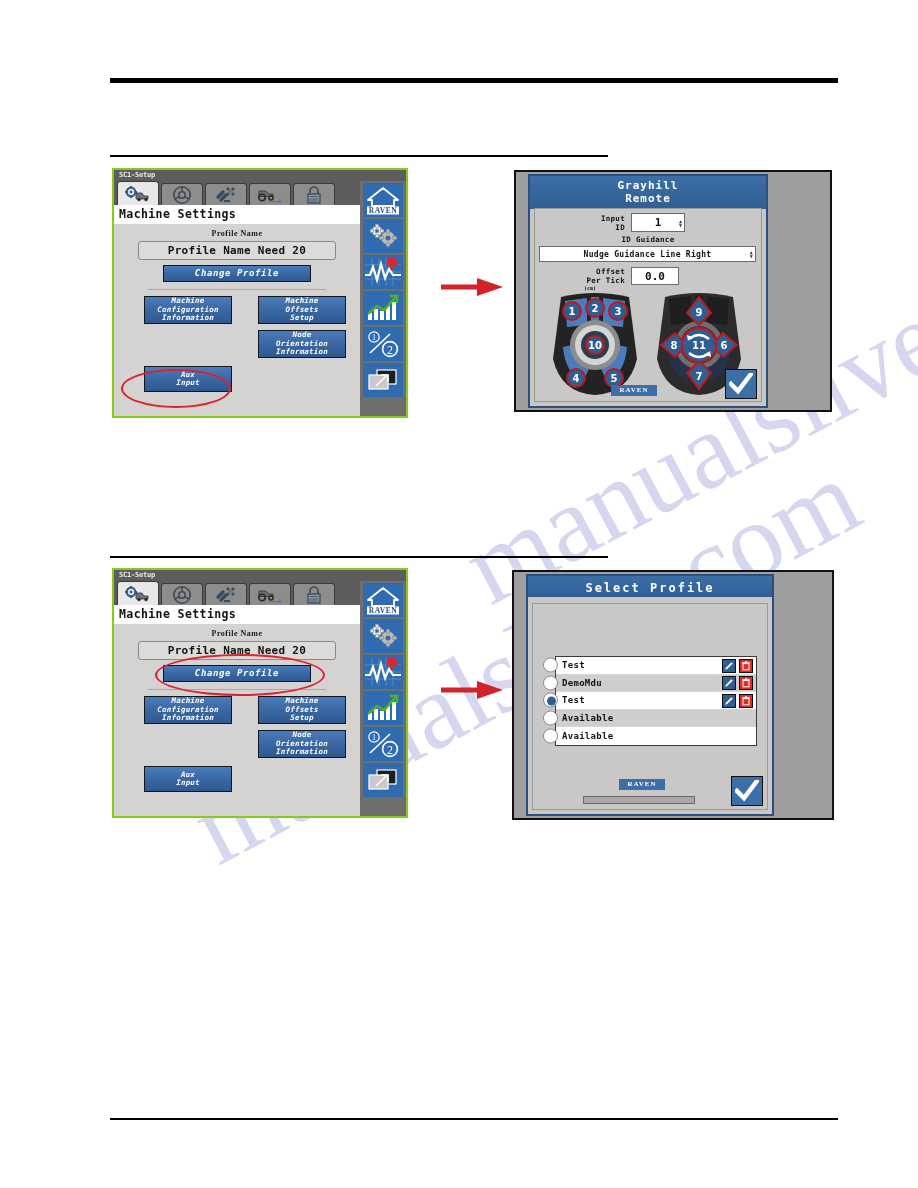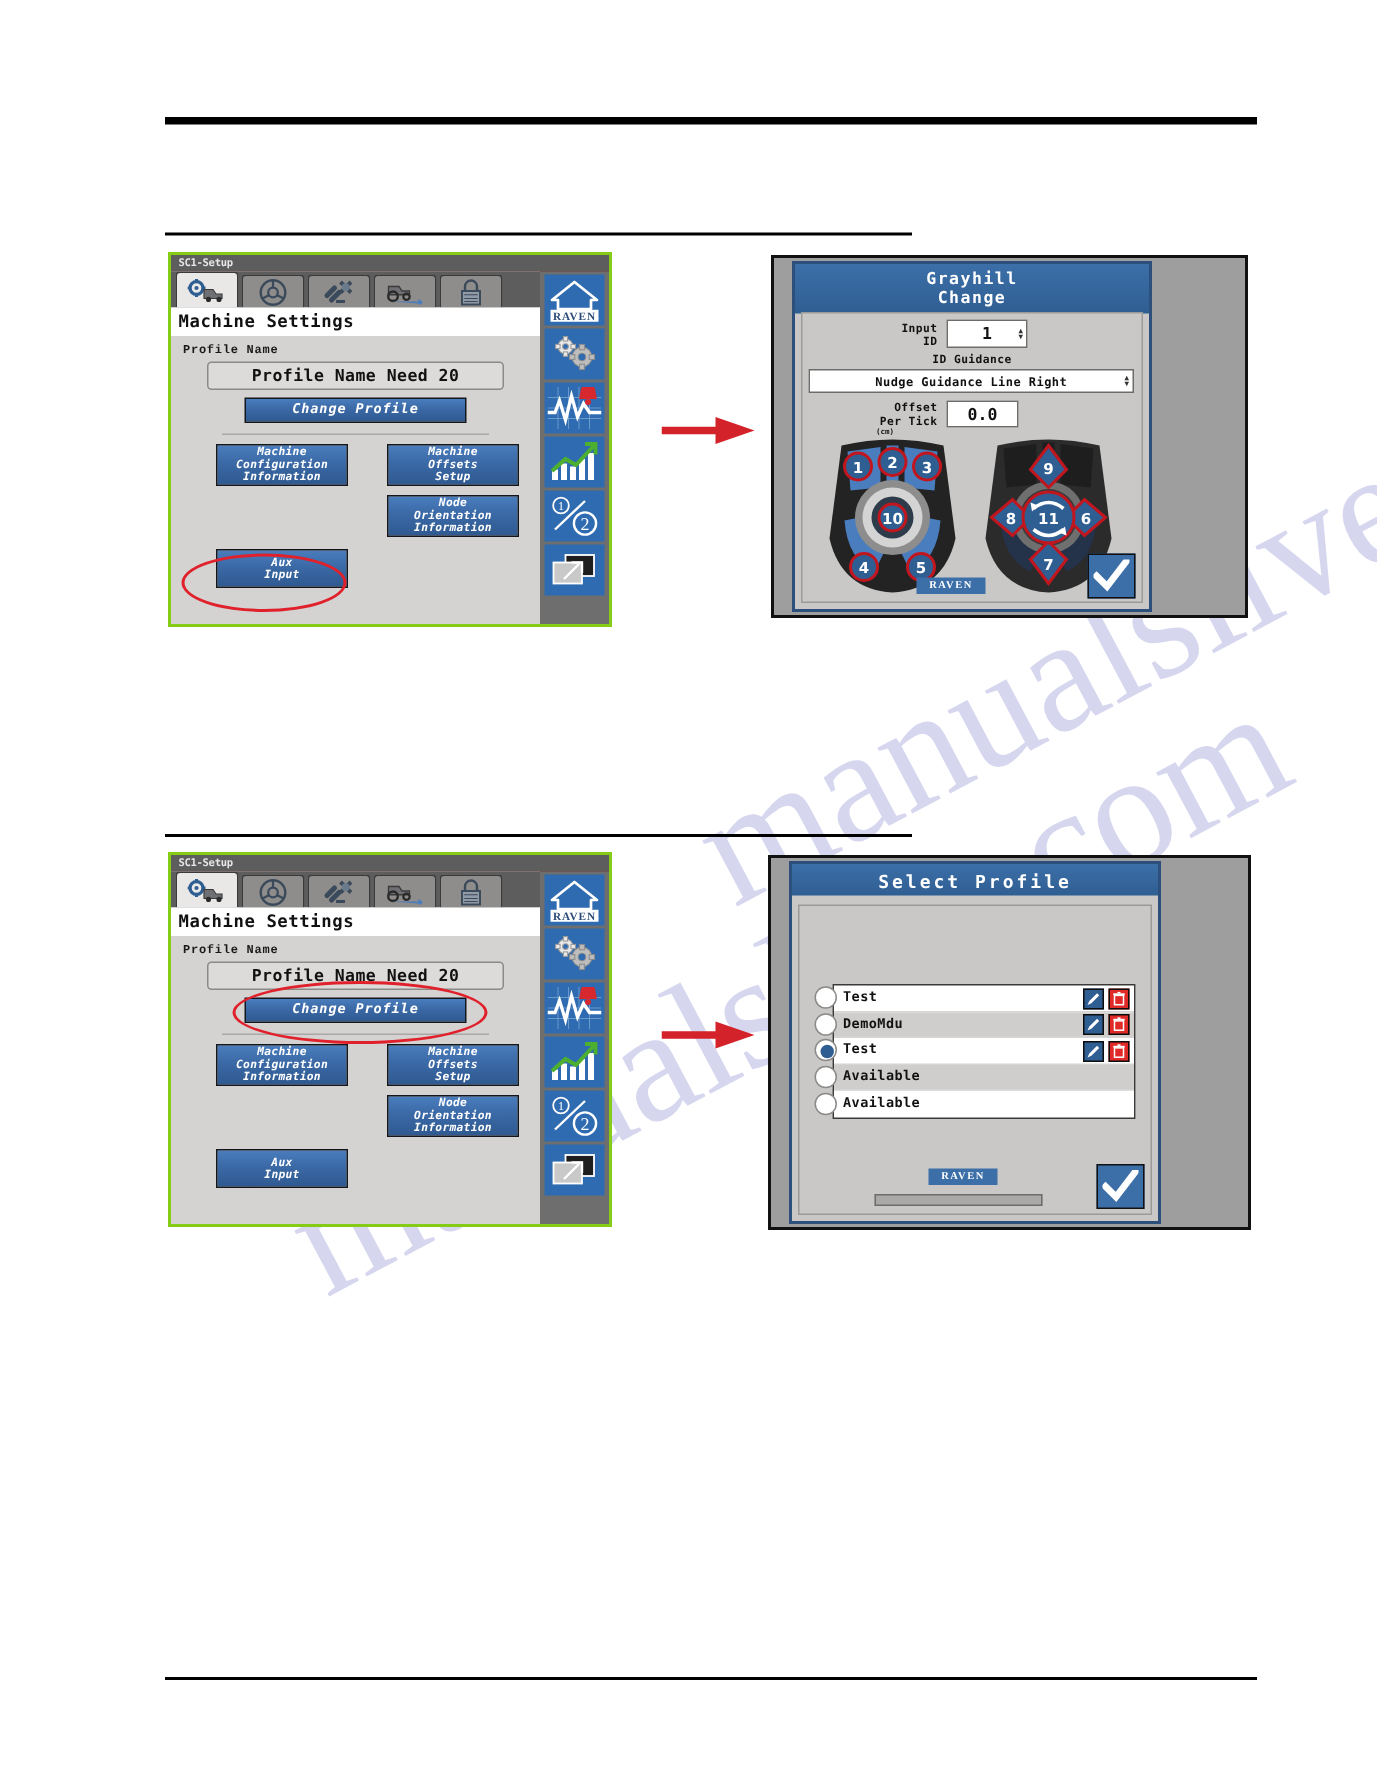--- a/index.html
+++ b/index.html
@@ -100,22 +100,22 @@
     letter-spacing:.4px;
   }
 
   .term-content {
     position:absolute; left:0; top:43px; right:0; bottom:0;
     background:#d4d3d1;
     padding:3px 8px 0 8px;
   }
 
   .lbl-profile {
-    text-align:left;
-    font-family:Liberation Mono, monospace;
+    text-align:center;
+    font-family:Liberation Serif, serif;
     font-size:8px; font-weight:bold; color:#1a1a1a;
     letter-spacing:.5px;
     margin-top:2px;
   }
 
   .profile-box {
     margin:3px auto 4px auto;
     width:198px; height:19px;
     background:#dcdbd9;
     border:1px solid #8b8a88;
@@ -472,21 +472,21 @@
   <svg width="64" height="24" viewBox="0 0 64 24">
     <rect x="0" y="9.5" width="40" height="5" fill="#d3222a"></rect>
     <path d="M36 3 L62 12 L36 21 Z" fill="#d3222a"></path>
   </svg>
 </div>
 
 <div class="device dev-1">
   <div class="dev-inner">
     <div class="dev-title">
       <div>Grayhill</div>
-      <div>Change</div>
+      <div>Remote</div>
     </div>
 
     <div class="dev-panel">
 
       <div class="field-label" style="position:absolute; left:34px; top:5px; width:56px; white-space:pre-line;">Input
 ID</div>
       <div class="field-box" style="position:absolute; left:96px; top:4px; width:54px; height:19px; font-size:11px;">
         <span>1</span>
         <span class="spin">▲<br>▼</span>
       </div>

